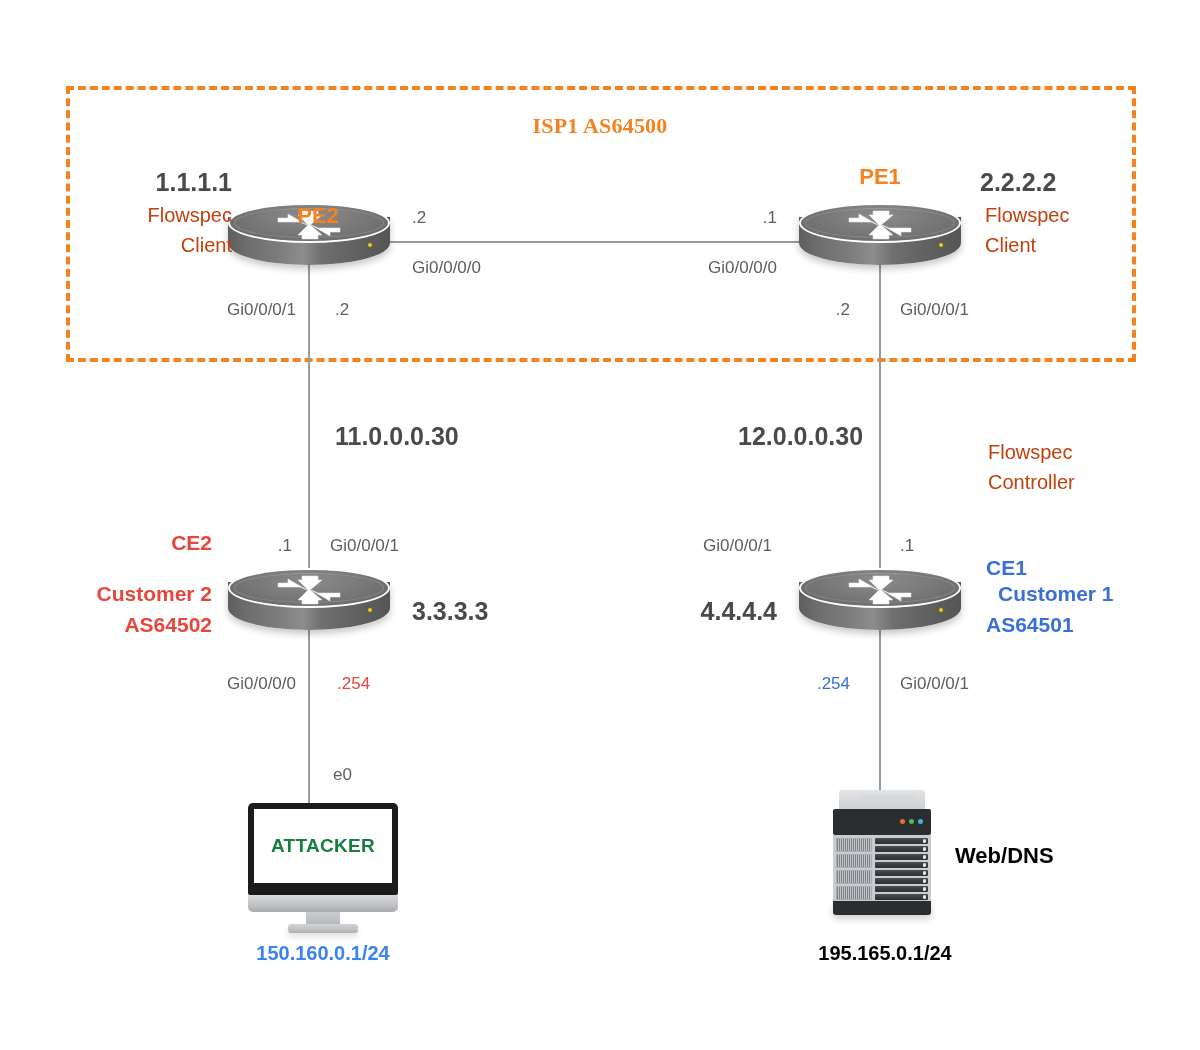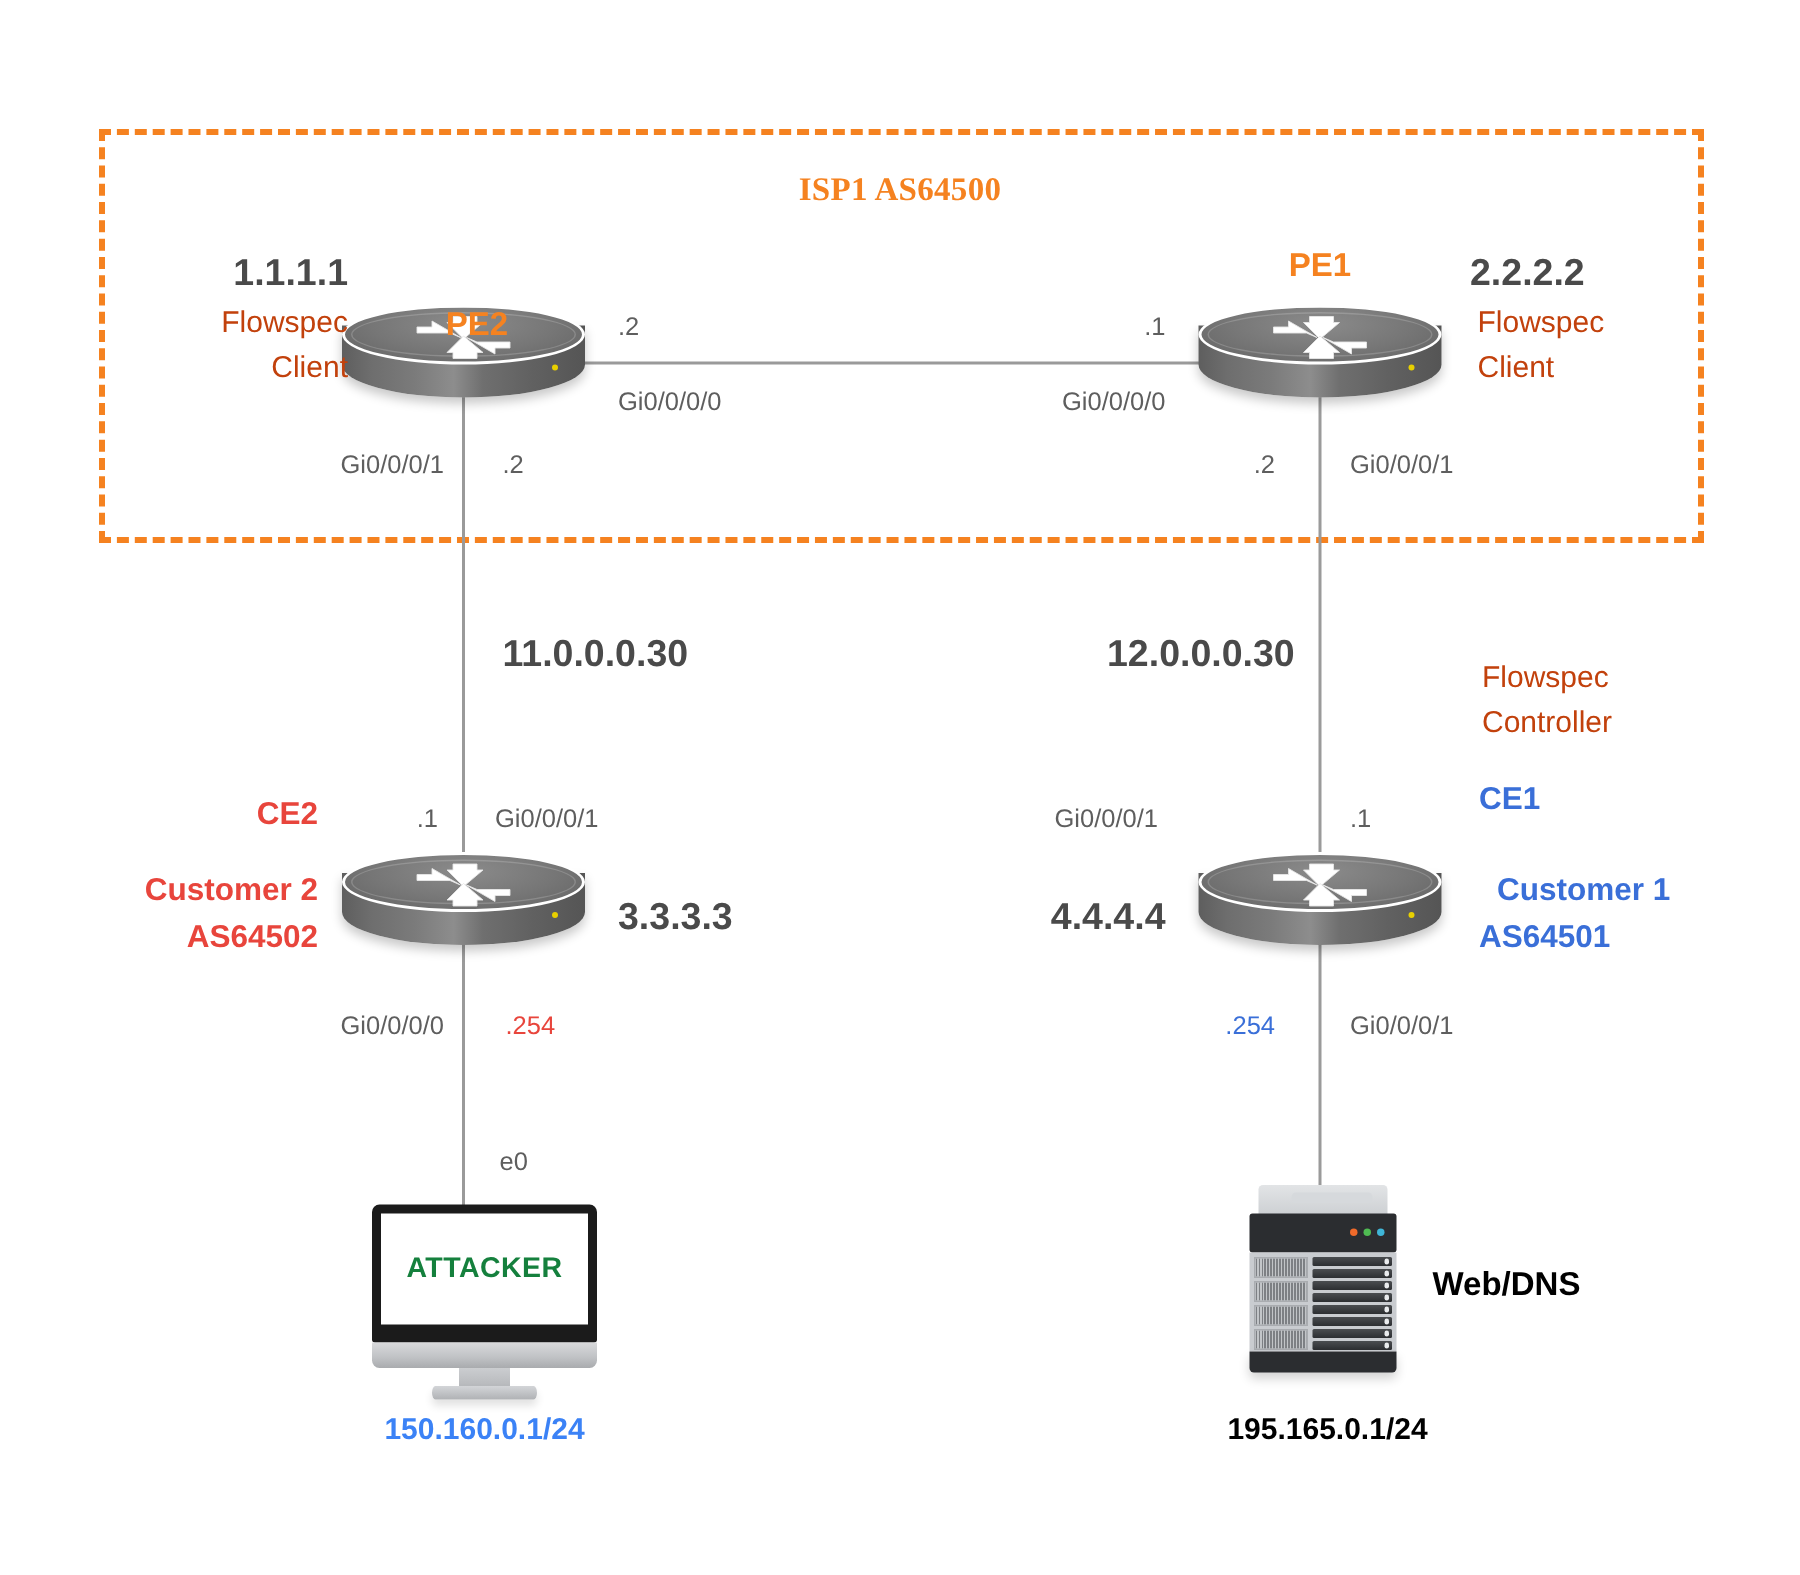--- a/index.html
+++ b/index.html
@@ -417,21 +417,21 @@
             <path d="M37 16 L56 27 L56 23 L66 23 L66 19 L44 19 Z"></path>
             <path d="M35 14 L24 3 L28 3 L28 -1 L44 -1 L44 3 L48 3 Z" transform="translate(0,3)"></path>
             <path d="M35 18 L24 29 L28 29 L28 33 L44 33 L44 29 L48 29 Z" transform="translate(0,-3)"></path>
           </g>
         </svg>
       </div>
     </div>
     <div class="led"></div>
   </div>
 
-  <div class="lbl lbl-blue ta-left" style="left:986px; top:520px; width:152px;">CE1</div>
+  <div class="lbl lbl-blue ta-left" style="left:986px; top:555px; width:152px;">CE1</div>
   <div class="lbl lbl-blue ta-left" style="left:986px; top:581px; width:182px;margin-left:12px;">Customer 1</div>
   <div class="lbl lbl-blue ta-left" style="left:986px; top:612px; width:182px;">AS64501</div>
 
   <div class="lbl lbl-iface ta-right" style="left:640px; top:536px; width:132px;">Gi0/0/0/1</div>
   <div class="lbl lbl-iface ta-left" style="left:900px; top:536px;">.1</div>
   <div class="lbl lbl-bold-dark ta-right" style="left:645px; top:596px; width:132px;">4.4.4.4</div>
   <div class="lbl lbl-blue-sm ta-right" style="left:790px; top:674px; width:60px;">.254</div>
   <div class="lbl lbl-iface ta-left" style="left:900px; top:674px;">Gi0/0/0/1</div>
 
   <div class="lbl lbl-iface ta-left" style="left:333px; top:765px;">e0</div>

